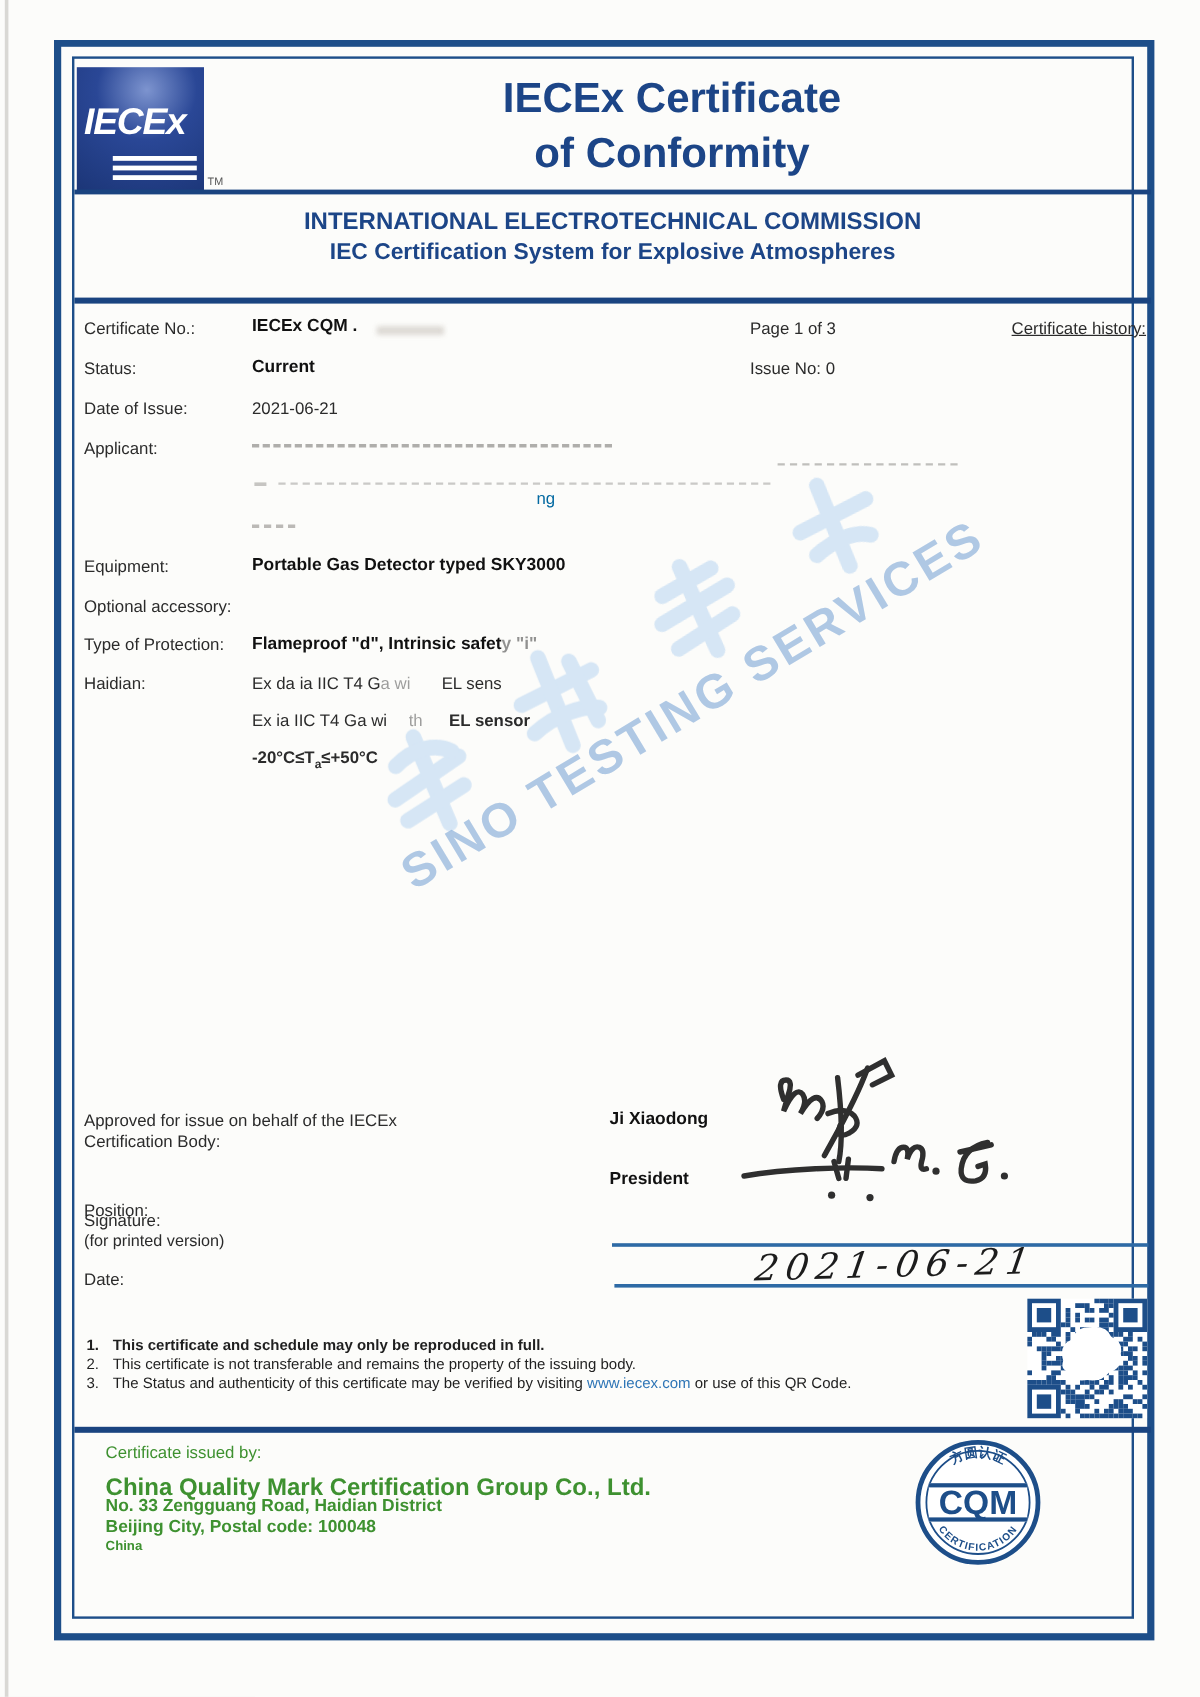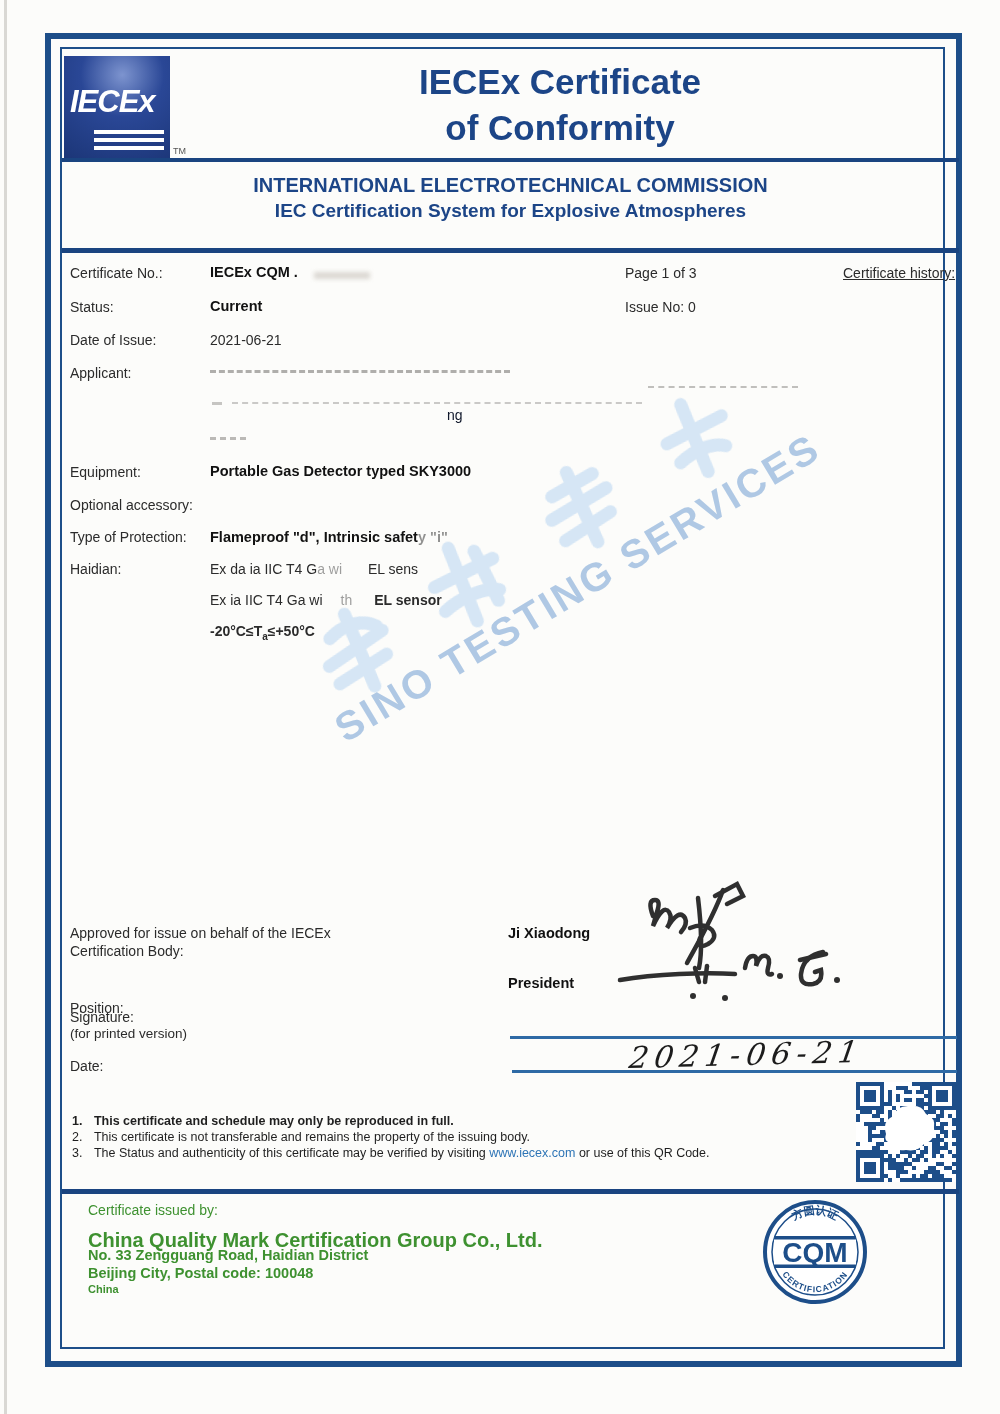--- a/index.html
+++ b/index.html
@@ -105,21 +105,21 @@
 
   <div class="abs lbl" style="left:70px;top:332px;z-index:2;">Date of Issue:</div>
   <div class="abs lbl" style="left:210px;top:332px;z-index:2;">2021-06-21</div>
 
   <div class="abs lbl" style="left:70px;top:365px;z-index:2;">Applicant:</div>
 
   <div class="abs dash" style="left:210px;top:370px;width:300px;z-index:2;"></div>
   <div class="abs dash" style="left:648px;top:386px;width:150px;border-top-width:2.5px;opacity:.55;z-index:2;"></div>
   <div class="abs dash" style="left:212px;top:402px;width:10px;opacity:.5;z-index:2;"></div>
   <div class="abs dash" style="left:232px;top:402px;width:410px;border-top-width:2.5px;opacity:.45;z-index:2;"></div>
-  <div class="abs" style="left:447px;top:407px;font-size:14px;color:#0f172a;z-index:2;">ng</div>
+  <div class="abs" style="left:447px;top:407px;font-size:14px;color:#0369a1;z-index:2;">ng</div>
   <div class="abs dash" style="left:210px;top:437px;width:36px;opacity:.6;z-index:2;"></div>
 
   <div class="abs lbl" style="left:70px;top:464px;z-index:2;">Equipment:</div>
   <div class="abs val" style="left:210px;top:463px;z-index:2;">Portable Gas Detector typed SKY3000</div>
 
   <div class="abs lbl" style="left:70px;top:497px;z-index:2;">Optional accessory:</div>
 
   <div class="abs lbl" style="left:70px;top:529px;z-index:2;">Type of Protection:</div>
   <div class="abs" style="left:210px;top:528px;z-index:2;">
     <span class="val">Flameproof "d", Intrinsic safet</span><span class="val faded">y "i"</span>

